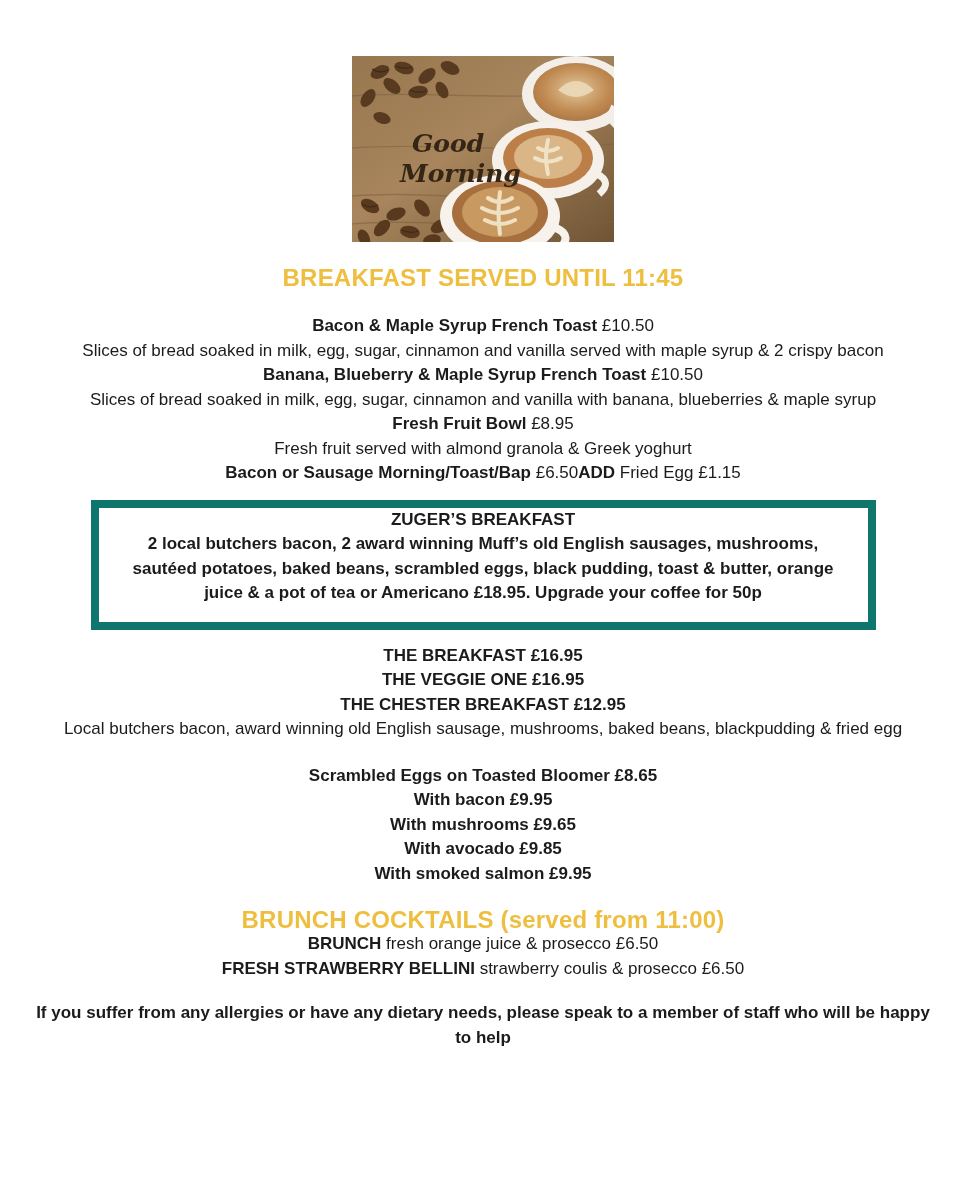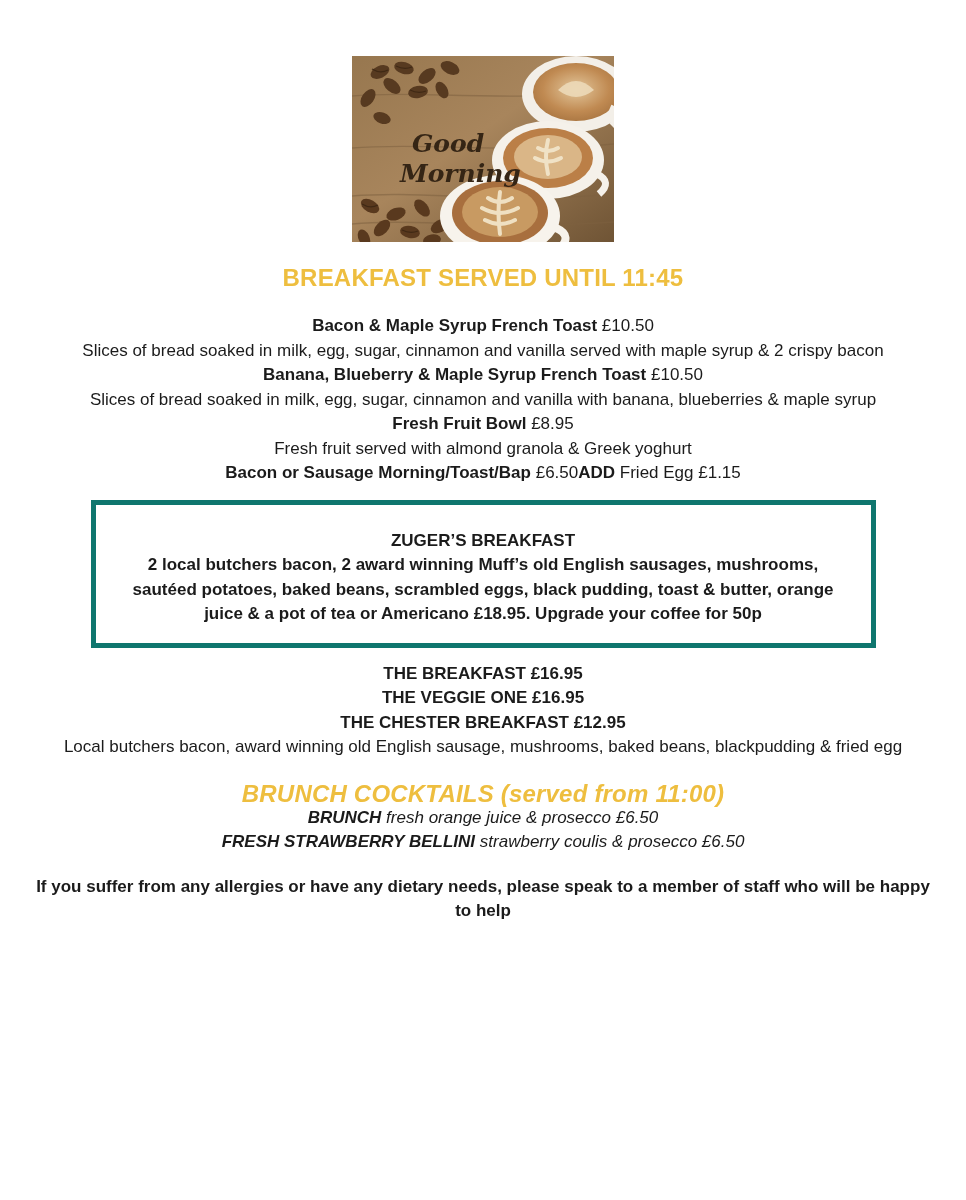--- a/index.html
+++ b/index.html
@@ -42,30 +42,30 @@
   .line {
     margin: 0;
     font-size: 17px;
     line-height: 24.5px;
   }
   .b { font-weight: bold; }
   .addon-gap { }
   .boxed {
     width: 785px;
     margin: 14px auto 0;
-    border: 5px solid #0f766e;
+    border: 8px solid #0f766e;
     box-sizing: border-box;
-    padding: 24px 18px 16px;
+    padding: 0 18px 16px;
   }
   .breakfast-block {
     width: 930px;
     margin: 14px auto 0;
   }
   .scrambled-block { margin-top: 22px; }
-  .cocktails-block { margin-top: 22px; font-style: italic; }
+  .cocktails-block { margin-top: 22px; }
   .cocktails-block .accent-heading { margin-top: 0; }
   .footer-block {
     width: 910px;
     margin: 20px auto 0;
   }
   .footer-block .line { font-weight: bold; }
 </style>
 </head>
 <body>
 
@@ -183,20 +183,27 @@
     <p class="line b">2 local butchers bacon, 2 award winning Muff’s old English sausages, mushrooms, sautéed potatoes, baked beans, scrambled eggs, black pudding, toast &amp; butter, orange juice &amp; a pot of tea or Americano £18.95. Upgrade your coffee for 50p</p>
   </div>
 
   <div class="breakfast-block">
     <p class="line b">THE BREAKFAST £16.95</p>
     <p class="line b">THE VEGGIE ONE £16.95</p>
     <p class="line b">THE CHESTER BREAKFAST £12.95</p>
     <p class="line">Local butchers bacon, award winning old English sausage, mushrooms, baked beans, blackpudding &amp; fried egg</p>
   </div>
 
+  <div class="menu-block scrambled-block">
+    <p class="line b">Scrambled Eggs on Toasted Bloomer £8.65</p>
+    <p class="line b">With bacon £9.95</p>
+    <p class="line b">With mushrooms £9.65</p>
+    <p class="line b">With avocado £9.85</p>
+    <p class="line b">With smoked salmon £9.95</p>
+  </div>
 
   <div class="menu-block cocktails-block">
     <div class="accent-heading" style="color:#EEBE3F">BRUNCH COCKTAILS (served from 11:00)</div>
     <p class="line"><span class="b">BRUNCH</span> <span>fresh orange juice &amp; prosecco £6.50</span></p>
     <p class="line"><span class="b">FRESH STRAWBERRY BELLINI</span> <span>strawberry coulis &amp; prosecco £6.50</span></p>
   </div>
 
   <div class="footer-block">
     <p class="line">If you suffer from any allergies or have any dietary needs, please speak to a member of staff who will be happy to help</p>
   </div>

